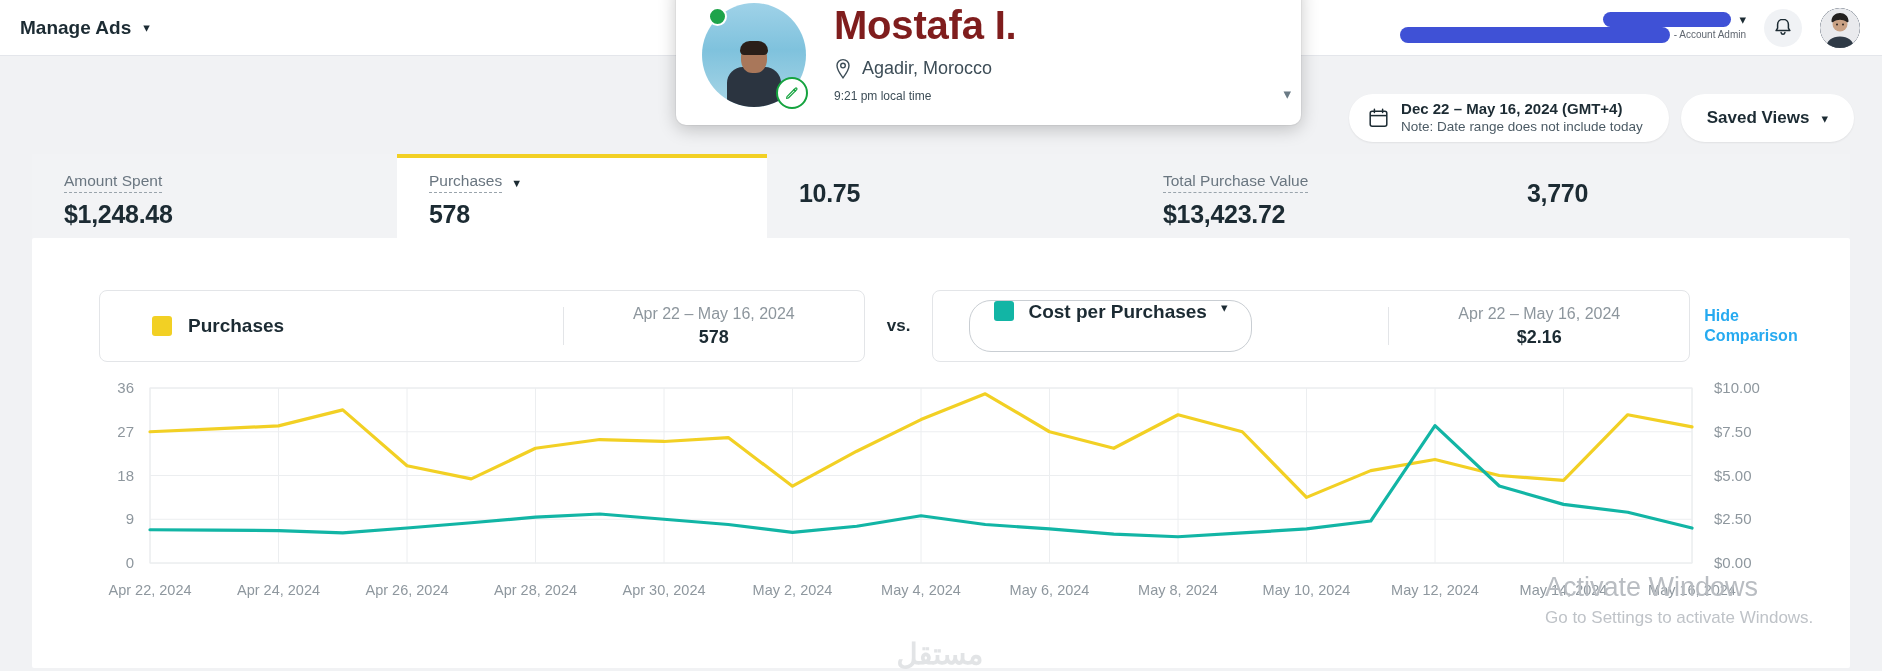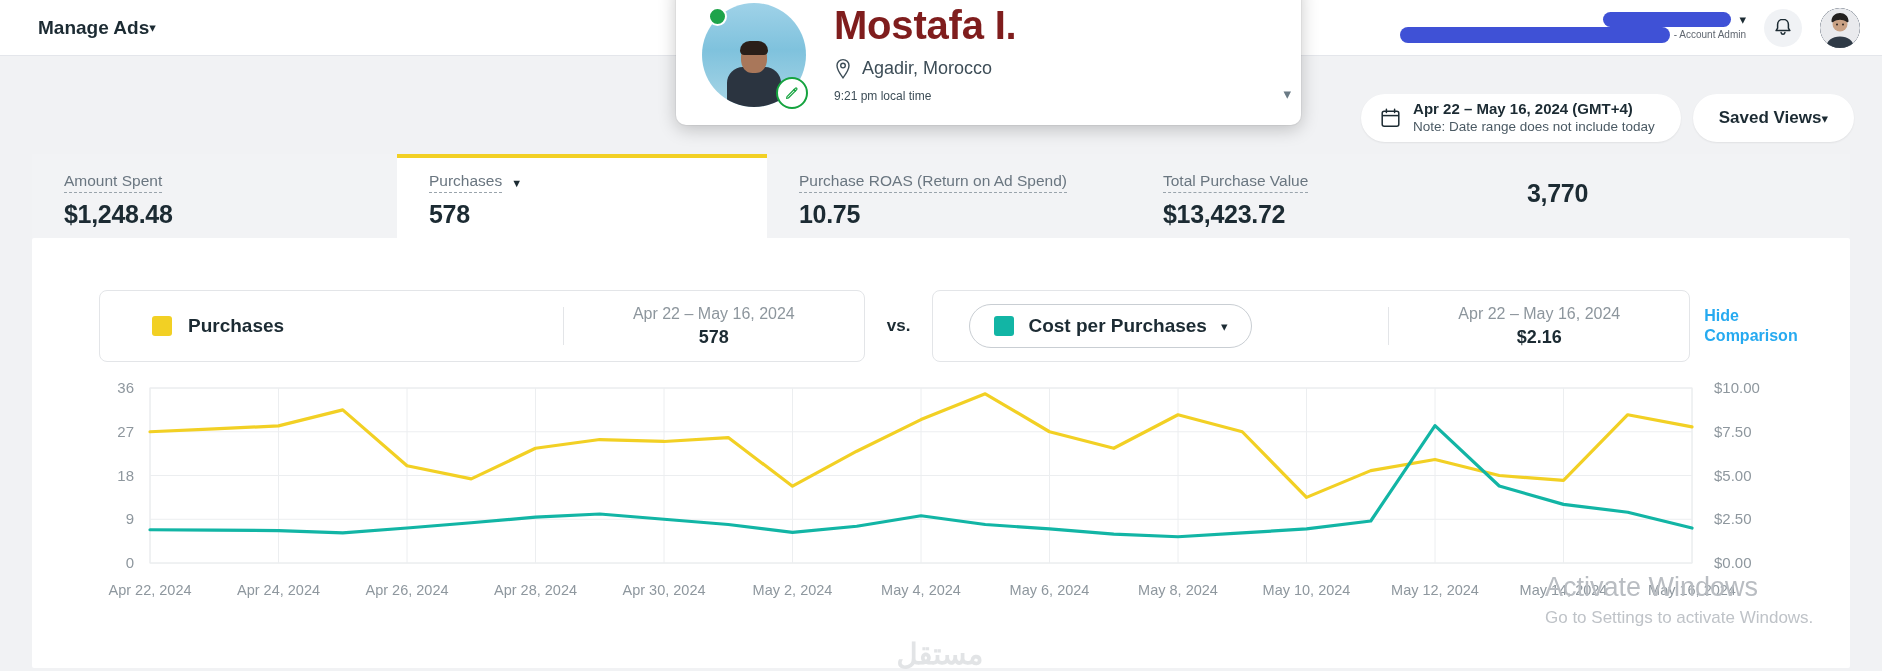--- a/index.html
+++ b/index.html
@@ -13,22 +13,22 @@
 
   
   .topbar {
     position: absolute; top: 0; left: 0; width: 1882px; height: 56px;
     background: #ffffff;
     border-bottom: 1px solid #e4e6eb;
     display: flex; align-items: center;
     z-index: 5;
   }
   .manage-ads {
-    display: flex; align-items: center; 
-    margin-left: 38px;
+    display: flex; align-items: center; gap: 12px;
+    margin-left: 20px;
     font-size: 19px; font-weight: bold; color: #1c2b33;
     cursor: pointer;
   }
   .chev { font-size: 13px; color: #1c2b33; font-weight: normal; line-height: 1; }
 
   .topbar-right {
     margin-left: auto; display: flex; align-items: center; gap: 18px;
     margin-right: 22px;
   }
   .account-block { position: relative; display: flex; align-items: center; gap: 10px; cursor: pointer; }
@@ -114,21 +114,21 @@
     height: 48px; background: #fff; border-radius: 24px;
     display: flex; align-items: center; gap: 13px;
     padding: 0 26px 0 20px; cursor: pointer;
     box-shadow: 0 1px 2px rgba(0,0,0,.07);
   }
   .date-lines { line-height: 1.2; }
   .date-main { font-size: 15px; font-weight: bold; color: #1c2b33; }
   .date-note { font-size: 13.5px; color: #4b5a64; margin-top: 1px; }
   .saved-views {
     height: 48px; background: #fff; border-radius: 24px;
-    display: flex; align-items: center; 
+    display: flex; align-items: center; gap: 12px;
     padding: 0 26px; cursor: pointer; box-shadow: 0 1px 2px rgba(0,0,0,.07);
     font-size: 17px; font-weight: bold; color: #1c2b33;
   }
 
   
   .kpis {
     position: absolute; top: 98px; left: 32px; width: 1818px; height: 84px;
     background: #f2f3f5;
     display: flex;
   }
@@ -177,22 +177,22 @@
     padding-left: 52px; flex: 1;
   }
   .swatch { width: 20px; height: 20px; border-radius: 3px; flex: 0 0 auto; }
   .cmp-metric-name { font-size: 19px; font-weight: bold; color: #1c2b33; }
   .cmp-sep { width: 1px; height: 38px; background: #e3e5e8; }
   .cmp-vals { width: 300px; text-align: center; line-height: 1.35; }
   .cmp-date { font-size: 16px; color: #8d969d; }
   .cmp-amount { font-size: 18px; font-weight: bold; color: #1c2b33; }
   .vs-label { font-size: 17px; font-weight: bold; color: #1c2b33; margin: 0 22px; }
   .metric-select {
-    display: flex; align-items: center; gap: 14px;
-    height: 44px; padding: 0 24px; margin-left: 36px;
+    display: flex; gap: 14px;
+    height: 52px; padding: 0 24px; margin-left: 36px;
     border: 1px solid #c9ced3; border-radius: 22px; cursor: pointer;
   }
   .hide-cmp {
     margin-left: 14px; font-size: 16px; font-weight: bold; color: #26aaf0;
     line-height: 1.25; text-align: left; cursor: pointer; width: 110px;
   }
 
   
   .plot-wrap { position: absolute; top: 140px; left: 0; width: 1818px; height: 290px; }
   .plot-svg { position: absolute; top: 0; left: 0; }
@@ -293,21 +293,21 @@
 <div class="page">
 
   <div class="toolbar">
     <div class="date-pill">
       <svg width="19" height="20" viewBox="0 0 19 20">
         <rect x="1.2" y="3.2" width="16.6" height="15" rx="2" fill="none" stroke="#1c2b33" stroke-width="1.5"></rect>
         <path d="M1.2 7.6h16.6" stroke="#1c2b33" stroke-width="1.5"></path>
         <path d="M5.4 1.2v3.4M13.6 1.2v3.4" stroke="#1c2b33" stroke-width="1.5" stroke-linecap="round"></path>
       </svg>
       <div class="date-lines">
-        <div class="date-main">Apr 22 – May 16, 2024 (GMT+4)</div>
+        <div class="date-main">Dec 22 – May 16, 2024 (GMT+4)</div>
         <div class="date-note">Note: Date range does not include today</div>
       </div>
     </div>
 
     <div class="saved-views">
       <span>Saved Views</span>
       <span class="chev">▾</span>
     </div>
   </div>
 
@@ -321,23 +321,20 @@
 
     <div class="kpi w2 active" style="border-top-color: rgb(242, 208, 36);">
       <div class="kpi-label-row">
         <span class="kpi-label">Purchases</span>
         <span class="kpi-caret">▼</span>
       </div>
       <div class="kpi-value">578</div>
     </div>
 
     <div class="kpi w3">
-      <div class="kpi-label-row">
-        <span class="kpi-label">Purchase ROAS (Return on Ad Spend)</span>
-      </div>
       <div class="kpi-value">10.75</div>
     </div>
 
     <div class="kpi w4">
       <div class="kpi-label-row">
         <span class="kpi-label">Total Purchase Value</span>
       </div>
       <div class="kpi-value">$13,423.72</div>
     </div>
 

